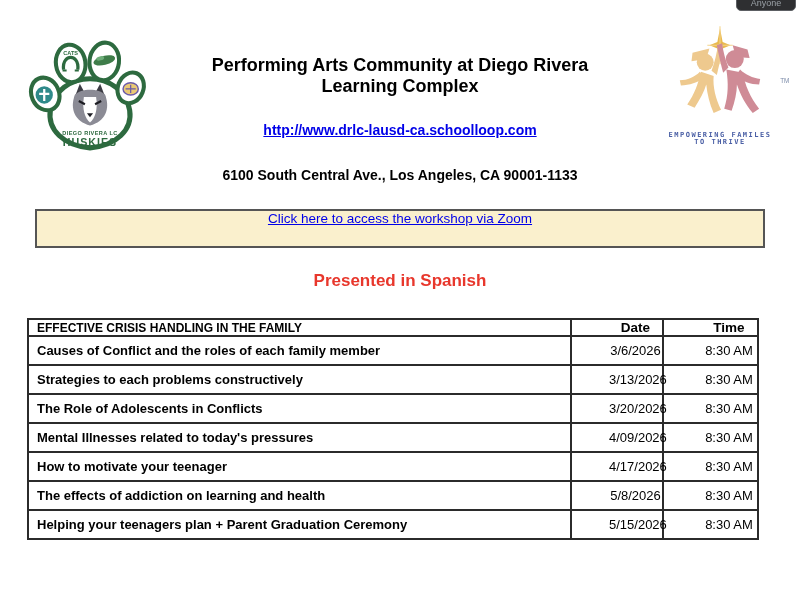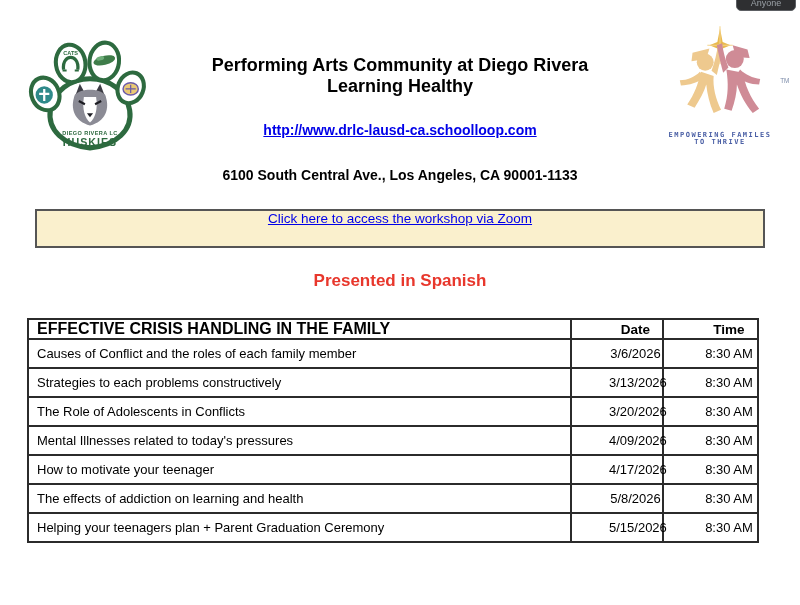--- a/index.html
+++ b/index.html
@@ -37,25 +37,25 @@
               display:flex; align-items:flex-start; justify-content:center; }
   .zoom-link { color:#0000e8; font-size:13.5px; text-decoration:underline; }
 
   .lang-banner { position:absolute; top:271px; left:0; right:0; text-align:center;
                  color:#e8372c; font-size:17px; font-weight:bold; }
 
   
   .sched { position:absolute; top:318px; left:27px; }
   table { border-collapse:collapse; table-layout:fixed; width:730px; }
   th, td { border:2px solid #2b2b2b; background:#fff;padding-left:37px; }
-  th.topic { width:543px; text-align:left; padding:0 8px; font-size:16px; height:15px; }
+  th.topic { width:543px; text-align:left; padding:0 8px; font-size:12px; height:15px; }
   th.c { font-size:13.5px; text-align:center; }
   th.date { width:92px; } th.time { width:95px;border-radius:14px; }
   td { height:29px; font-size:13px; }
-  td.topic { padding:0 8px; text-align:left; }
+  td.topic { padding:0 8px; text-align:left;font-weight:bold; }
   td.c { text-align:center; }
 </style>
 </head>
 <body>
 
 <div class="page">
 
   <div class="overlay-btn">
     <span>Anyone</span>
   </div>
@@ -117,21 +117,21 @@
         <path d="M76 43 C 78 56 78 67 74 80 L81 82 C 84 73 86 65 86 57 C 89 66 94 76 101 84 L107 80 C 99 70 93 57 92 46 Z"></path>
       </g>
       <text x="127" y="56" font-size="6" fill="#7a8aa8">TM</text>
     </svg>
     <div class="tagline">EMPOWERING FAMILES</div>
     <div class="tagline">TO THRIVE</div>
   </div>
 
   <div class="title">
     <div>Performing Arts Community at Diego Rivera</div>
-    <div>Learning Healthy</div>
+    <div>Learning Complex</div>
   </div>
 
   <div class="site-link-wrap">
     <a class="site-link" href="#">http://www.drlc-lausd-ca.schoolloop.com</a>
   </div>
 
   <div class="address">6100 South Central Ave., Los Angeles, CA 90001-1133</div>
 
   <div class="zoom-box">
     <a class="zoom-link" href="#">Click here to access the workshop via Zoom</a>

